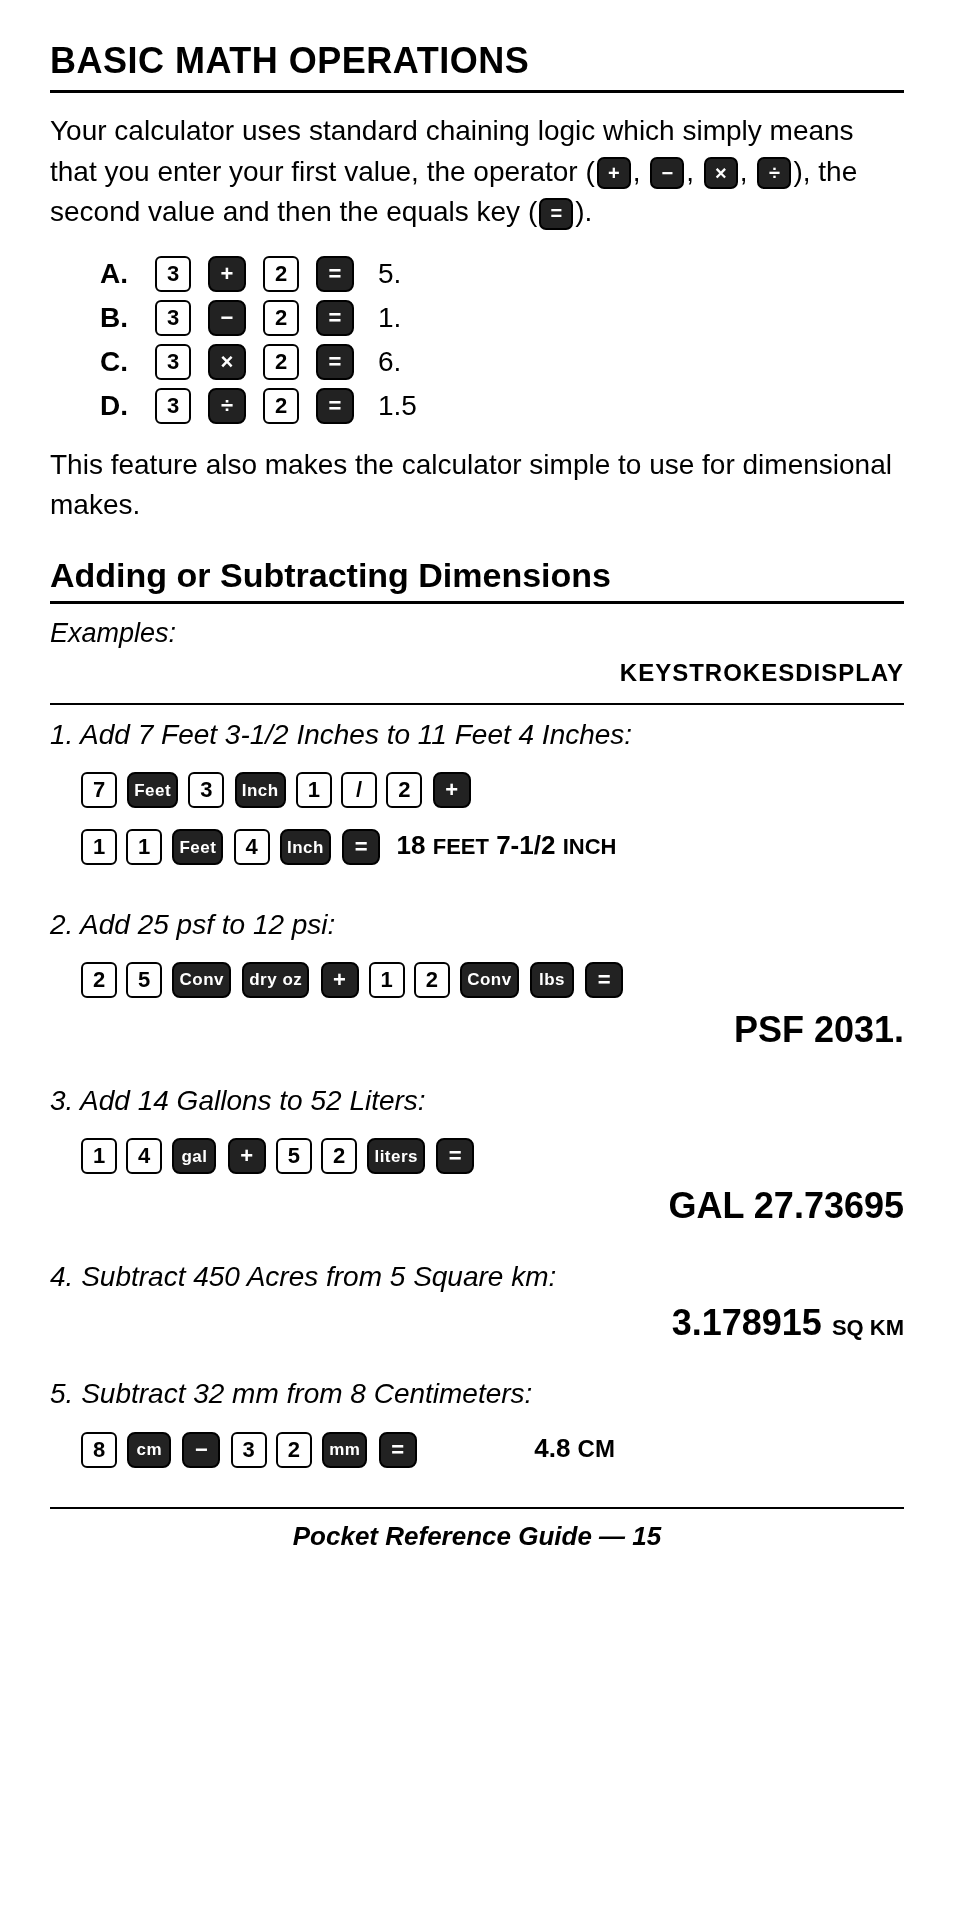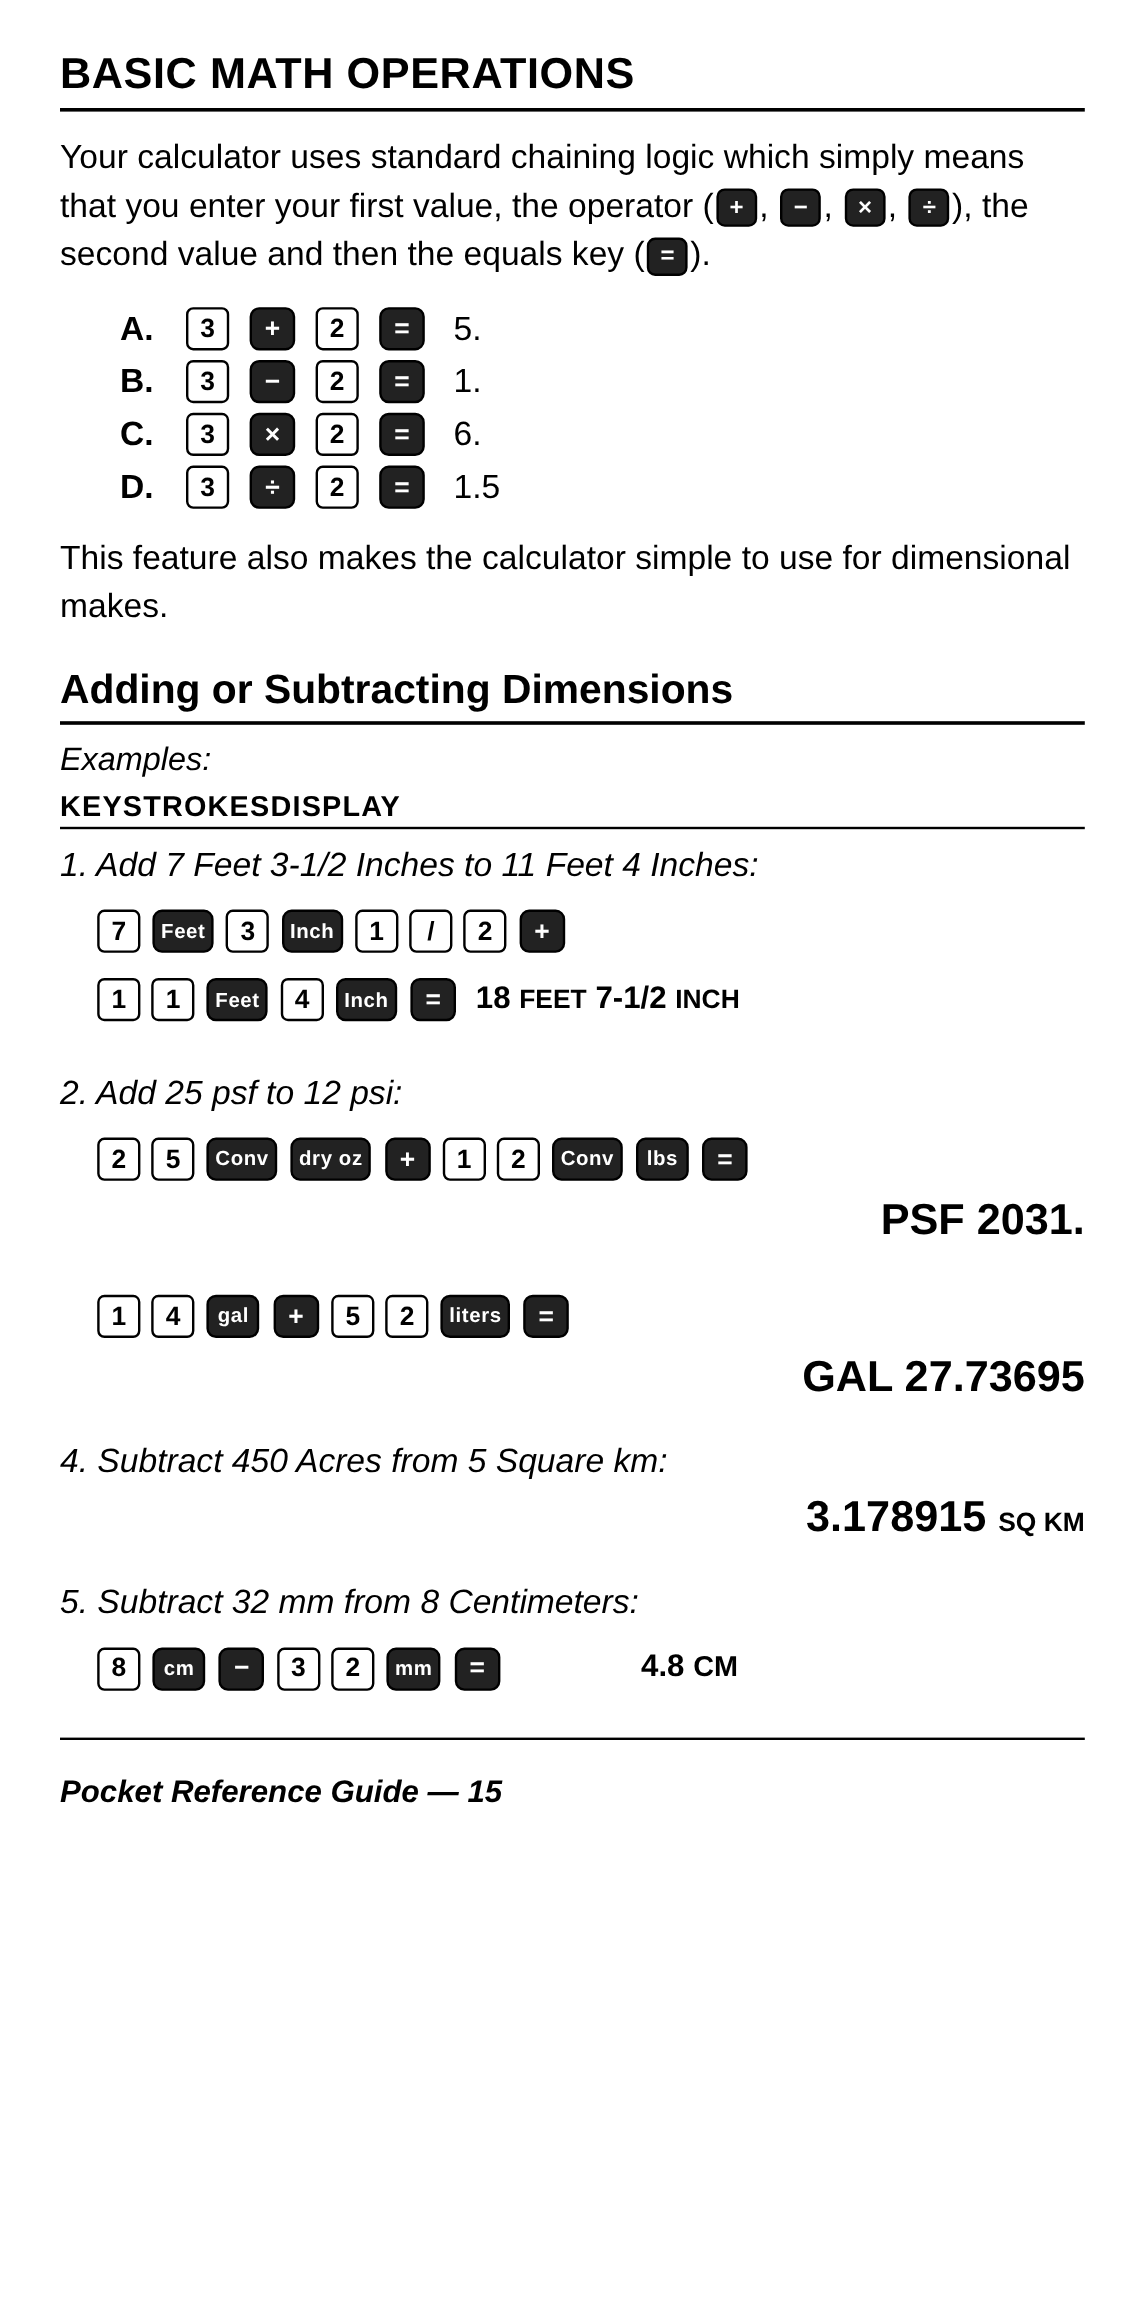--- a/index.html
+++ b/index.html
@@ -38,23 +38,23 @@
     }
 
     .examples-label {
       font-style: italic;
       font-size: 27px;
       margin-bottom: 10px;
     }
 
     .keystroke-header {
       display: flex;
-      justify-content: flex-start;
+      justify-content: flex-end;
       border-bottom: 2px solid #000;
-      padding-bottom: 2px;
+      padding-bottom: 16px;
       margin-bottom: 10px;
       font-weight: 900;
       font-size: 24px;
       letter-spacing: 1px;
     }
 
     
     .key {
       display: inline-flex;
       align-items: center;
@@ -156,27 +156,27 @@
       font-weight: 900;
       font-size: 28px;
       min-width: 40px;
     }
     .math-result {
       font-size: 28px;
       margin-left: 8px;
     }
 
     .footer {
-      text-align: left;
+      text-align: center;
       font-style: italic;
       font-weight: 700;
       font-size: 26px;
       margin-top: 30px;
       border-top: 2px solid #000;
-      padding-top: 28px;
+      padding-top: 12px;
     }
 
     .inline-key-icon {
       display: inline-flex;
       align-items: center;
       justify-content: center;
       border: 2.5px solid #000;
       border-radius: 7px;
       min-width: 34px;
       height: 32px;
@@ -279,20 +279,21 @@
     <span class="key-dark">Conv</span>
     <span class="key-dark">lbs</span>
     <span class="key-op">=</span>
   </div>
   <div class="display-result">
     <span class="big">PSF 2031.</span>
   </div>
 </div>
 
 <div class="example-block">
+  <div class="example-title"><em>3. Add 14 Gallons to 52 Liters:</em></div>
   <div class="keystrokes-line">
     <span class="key">1</span>
     <span class="key">4</span>
     <span class="key-dark">gal</span>
     <span class="key-op">+</span>
     <span class="key">5</span>
     <span class="key">2</span>
     <span class="key-dark">liters</span>
     <span class="key-op">=</span>
   </div>

